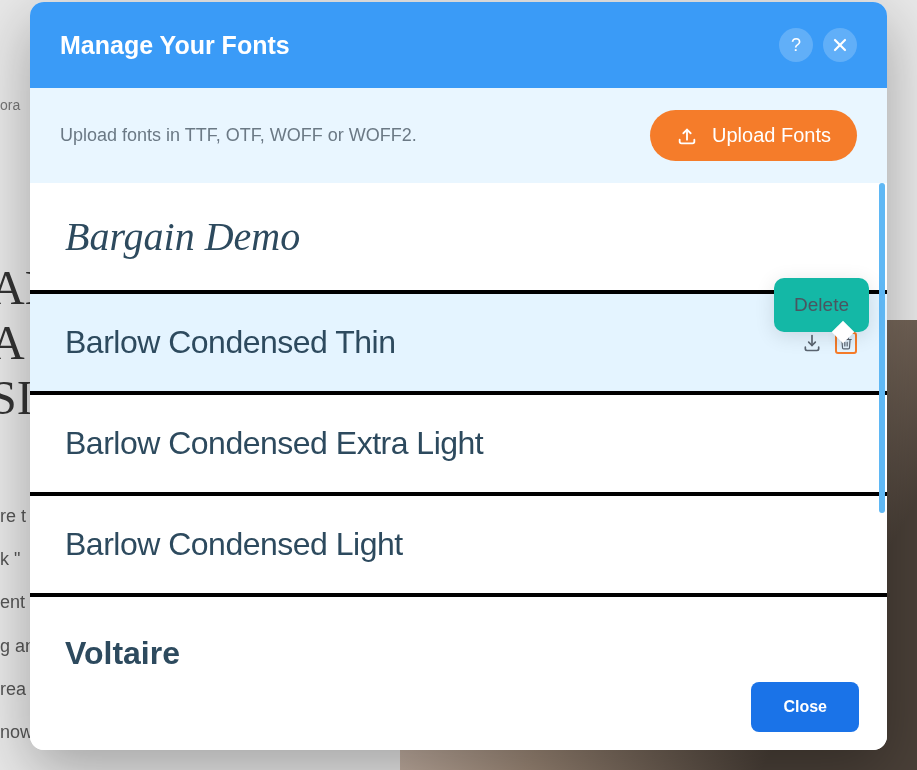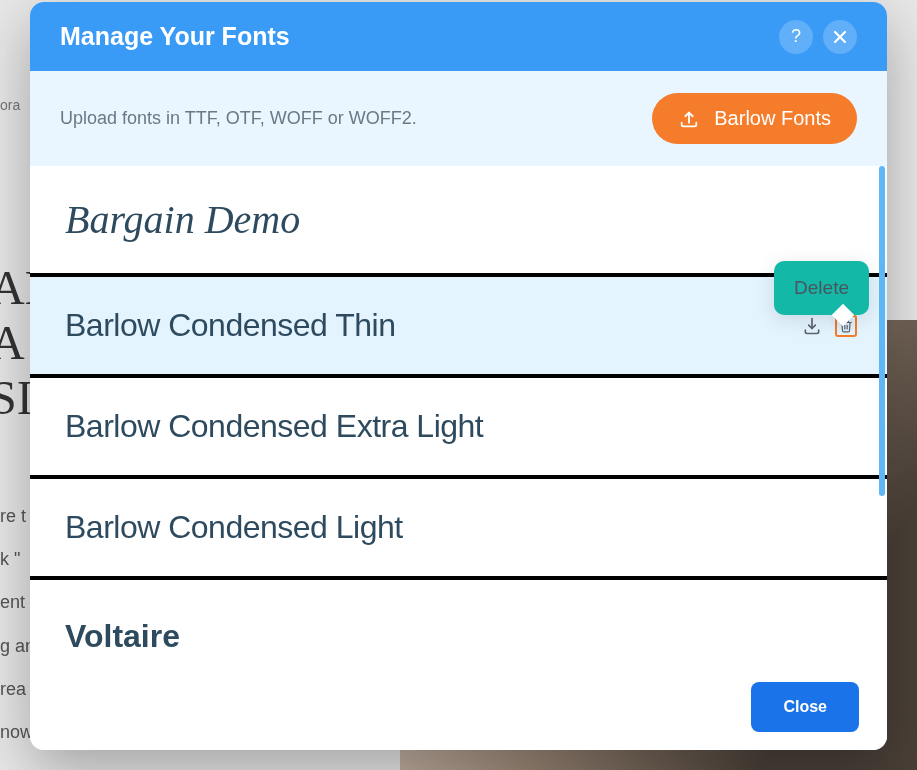--- a/index.html
+++ b/index.html
@@ -70,21 +70,21 @@
       background: #fff;
       border-radius: 14px;
       box-shadow: 0 20px 60px rgba(0,0,0,0.3);
       overflow: hidden;
       display: flex;
       flex-direction: column;
     }
 
     .modal-header {
       background: #3a9bf7;
-      height: 69px;
+      height: 86px;
       display: flex;
       align-items: center;
       justify-content: space-between;
       padding: 0 30px;
     }
 
     .modal-title {
       color: #fff;
       font-size: 25px;
       font-weight: 600;
@@ -316,21 +316,21 @@
   </div>
 
   <div class="upload-bar">
     <div class="upload-text">Upload fonts in TTF, OTF, WOFF or WOFF2.</div>
     <button class="upload-btn">
       <svg class="upload-icon-svg" width="22" height="22" viewBox="0 0 24 24" fill="none" stroke-width="2" stroke-linecap="round" stroke-linejoin="round">
         <path d="M4 16v2a2 2 0 0 0 2 2h12a2 2 0 0 0 2-2v-2"></path>
         <polyline points="8 9 12 5 16 9"></polyline>
         <line x1="12" y1="5" x2="12" y2="16"></line>
       </svg>
-      <span>Barlow Fonts</span>
+      <span>Upload Fonts</span>
     </button>
   </div>
 
   <div class="font-list">
 
     <div class="tooltip">Delete</div>
 
     <div class="font-row">
       <span class="font-script">Bargain Demo</span>
     </div>

